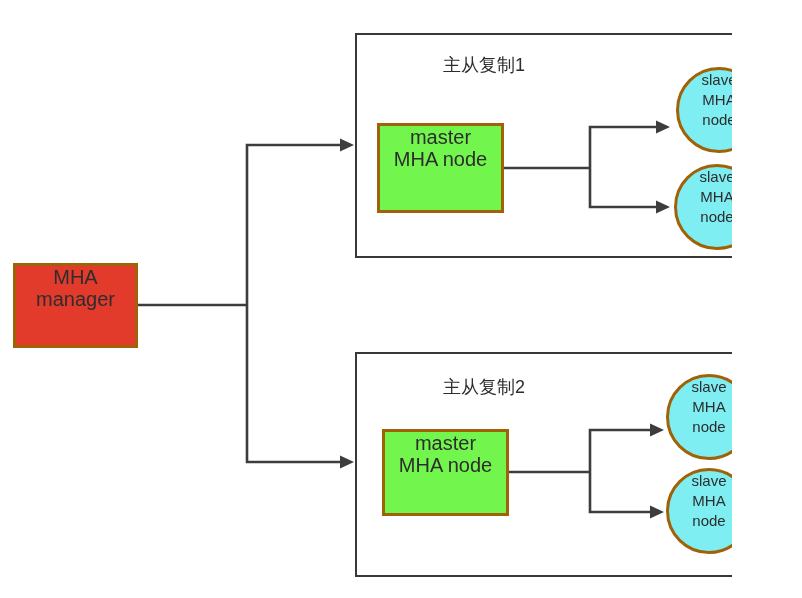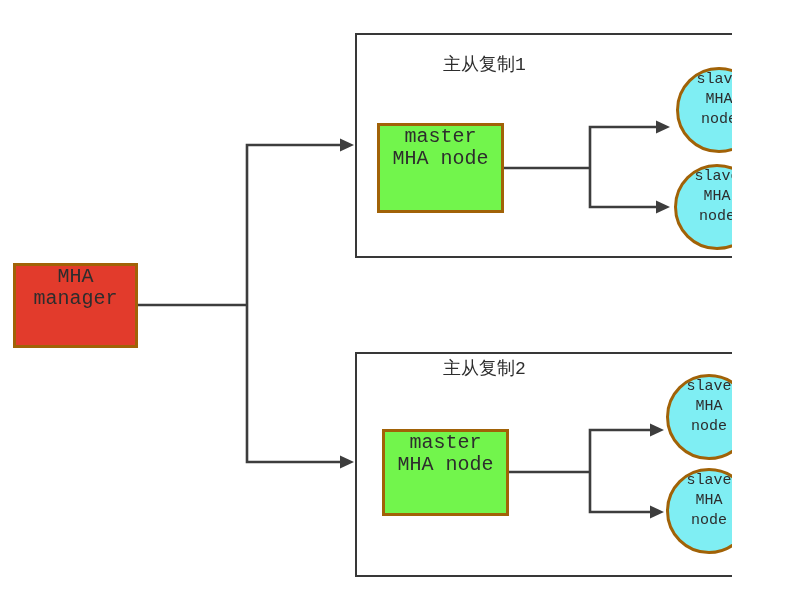--- a/index.html
+++ b/index.html
@@ -1,41 +1,41 @@
 <!DOCTYPE html>
 <html><head>
 <meta charset="utf-8">
 <style>
   html, body { margin: 0; padding: 0; background: #ffffff; }
   #canvas {
     position: relative;
     width: 732px;
     height: 598px;
     background: #ffffff;
-    font-family: Liberation Mono, monospace;
+    font-family: Liberation Sans, sans-serif;
     overflow: hidden;
     color: #2d2d2d;
   }
   .group {
     position: absolute;
     box-sizing: border-box;
     border: 2px solid #383838;
     background: #ffffff;
   }
   #group1 { left: 355px; top: 33px;  width: 421px; height: 225px; }
   #group2 { left: 355px; top: 352px; width: 421px; height: 225px; }
   .group-title {
     position: absolute;
     font-size: 18px;
     line-height: 20px;
     color: #2d2d2d;
     white-space: nowrap;
   }
   #group1-title { left: 443px; top: 55px; }
-  #group2-title { left: 443px; top: 359px; }
+  #group2-title { left: 443px; top: 377px; }
   .node {
     position: absolute;
     box-sizing: border-box;
     display: flex;
     align-items: flex-start;
     justify-content: center;
     text-align: center;
     border: 3px solid #a16207;
     color: #2d2d2d;
   }

